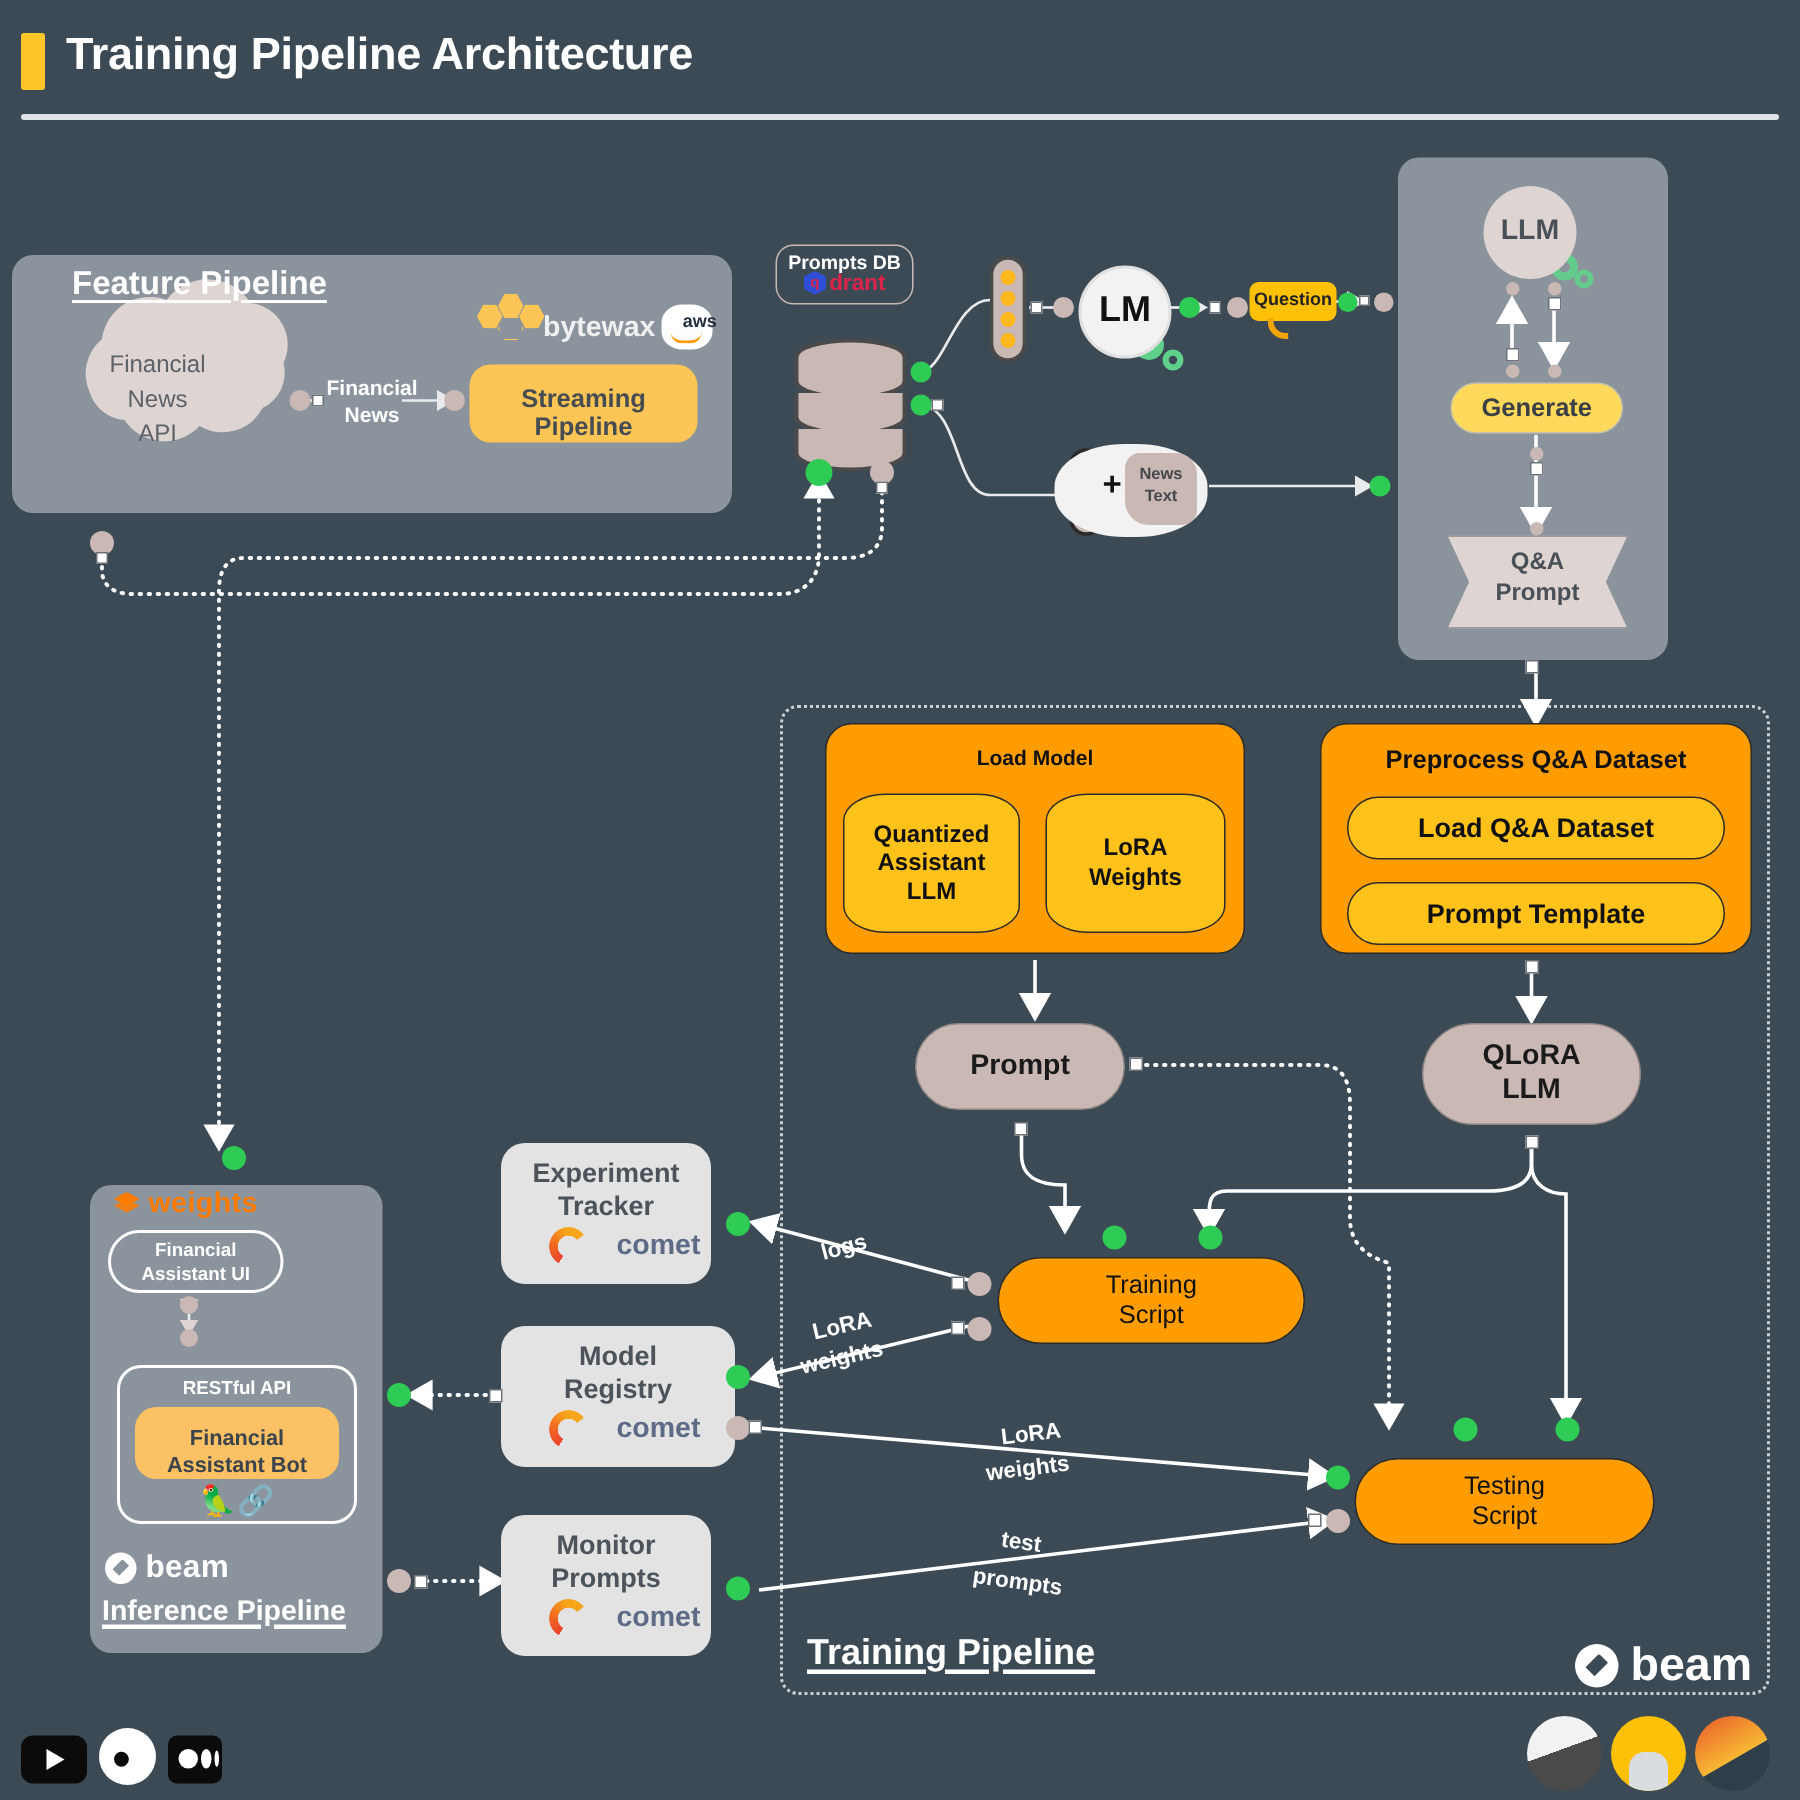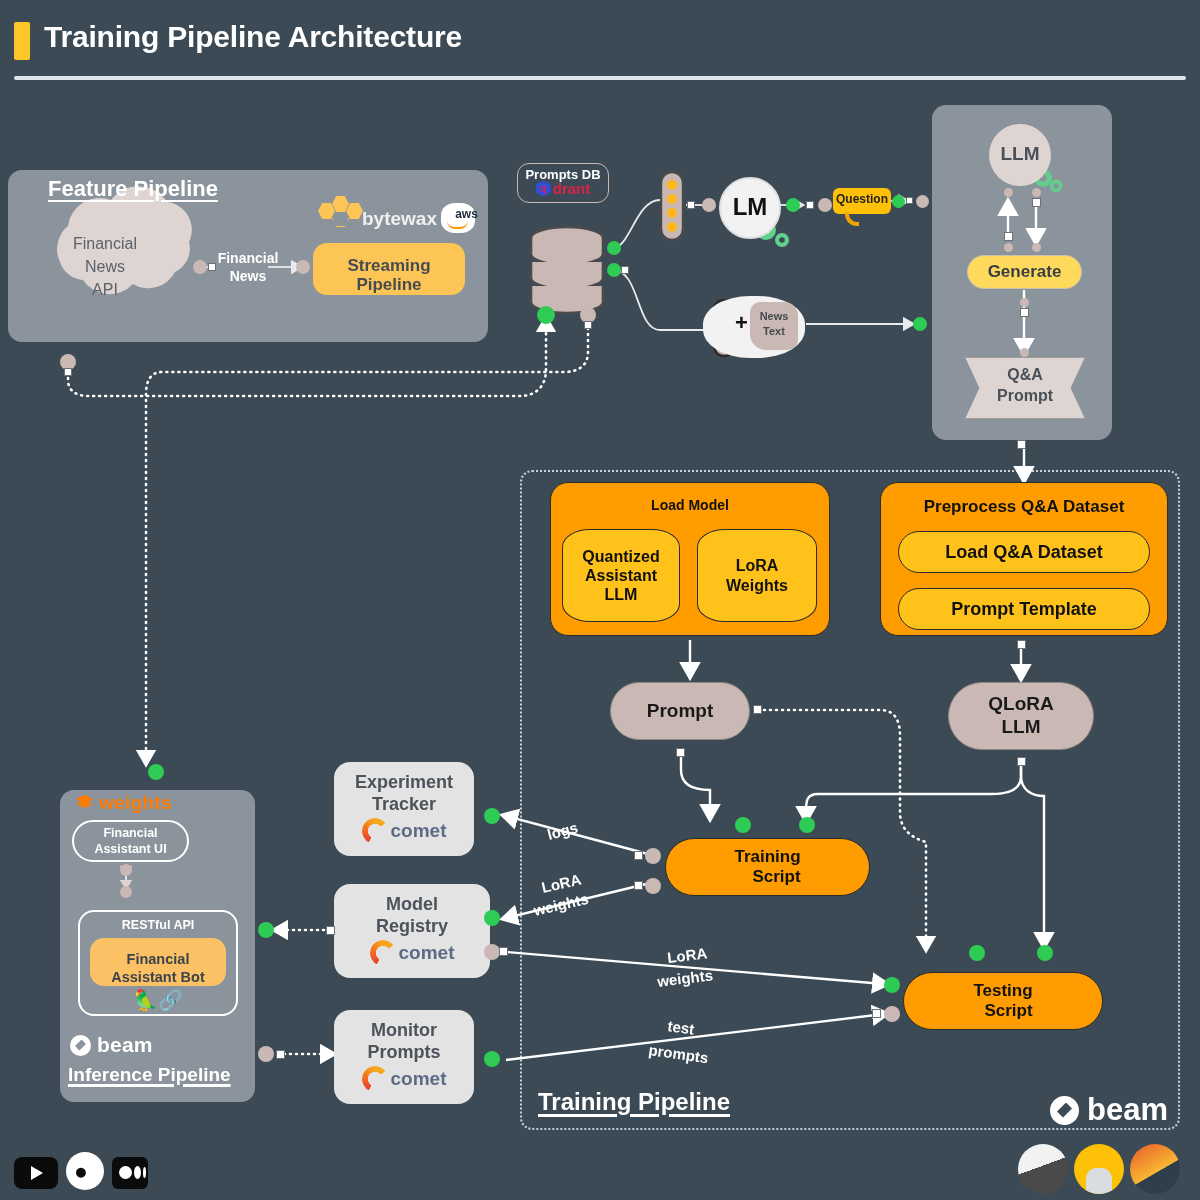--- a/index.html
+++ b/index.html
@@ -91,28 +91,28 @@
   #preproc-t{left:880px;top:497px;width:288px;text-align:center;font-size:17px;font-weight:bold;color:#111;}
   #load-qa{left:898px;top:531px;width:252px;height:42px;border-radius:999px;font-size:18px;}
   #prompt-tpl{left:898px;top:588px;width:252px;height:42px;border-radius:999px;font-size:18px;}
 
   
   .gp{background:#c9b8b4;border:1.5px solid #8f8785;color:#1a1a1a;font-weight:bold;}
   #prompt{left:610px;top:682px;width:140px;height:58px;border-radius:999px;font-size:19px;}
   #qlora{left:948px;top:682px;width:146px;height:68px;border-radius:999px;font-size:19px;line-height:1.2;}
 
   
-  .oscript{background:#ff9d00;border:1.5px solid #2b2b2b;color:#111;font-weight:bold;text-align:right;}
+  .oscript{background:#ff9d00;border:1.5px solid #2b2b2b;color:#111;font-weight:normal;}
   #train-script{left:665px;top:838px;width:205px;height:58px;border-radius:999px;font-size:17px;line-height:1.2;}
   #test-script{left:903px;top:972px;width:200px;height:58px;border-radius:999px;font-size:17px;line-height:1.2;}
 
   
   .ccard{background:#e3e3e3;border-radius:16px;}
   .ctitle{position:absolute;width:100%;text-align:center;font-size:18px;font-weight:bold;color:#4c535a;line-height:1.2;}
-  .crow{position:absolute;width:100%;display:flex;align-items:center;justify-content:center;gap:3px;}
+  .crow{position:absolute;width:100%;display:flex;align-items:center;gap:19px;margin-left:32px;}
   .clogo{width:26px;height:26px;border-radius:50%;
          background:conic-gradient(from 210deg,#e8452c 0deg,#f36b21 70deg,#f7a51b 140deg,#f7a51b 200deg,transparent 205deg);
          -webkit-mask:radial-gradient(circle at 50% 50%, transparent 0 38%, #000 40%);
                  mask:radial-gradient(circle at 50% 50%, transparent 0 38%, #000 40%);}
   .ctxt{font-size:19px;font-weight:bold;color:#5d6b86;}
   #card-exp{left:334px;top:762px;width:140px;height:94px;}
   #card-reg{left:334px;top:884px;width:156px;height:94px;}
   #card-mon{left:334px;top:1010px;width:140px;height:94px;}
 
   

